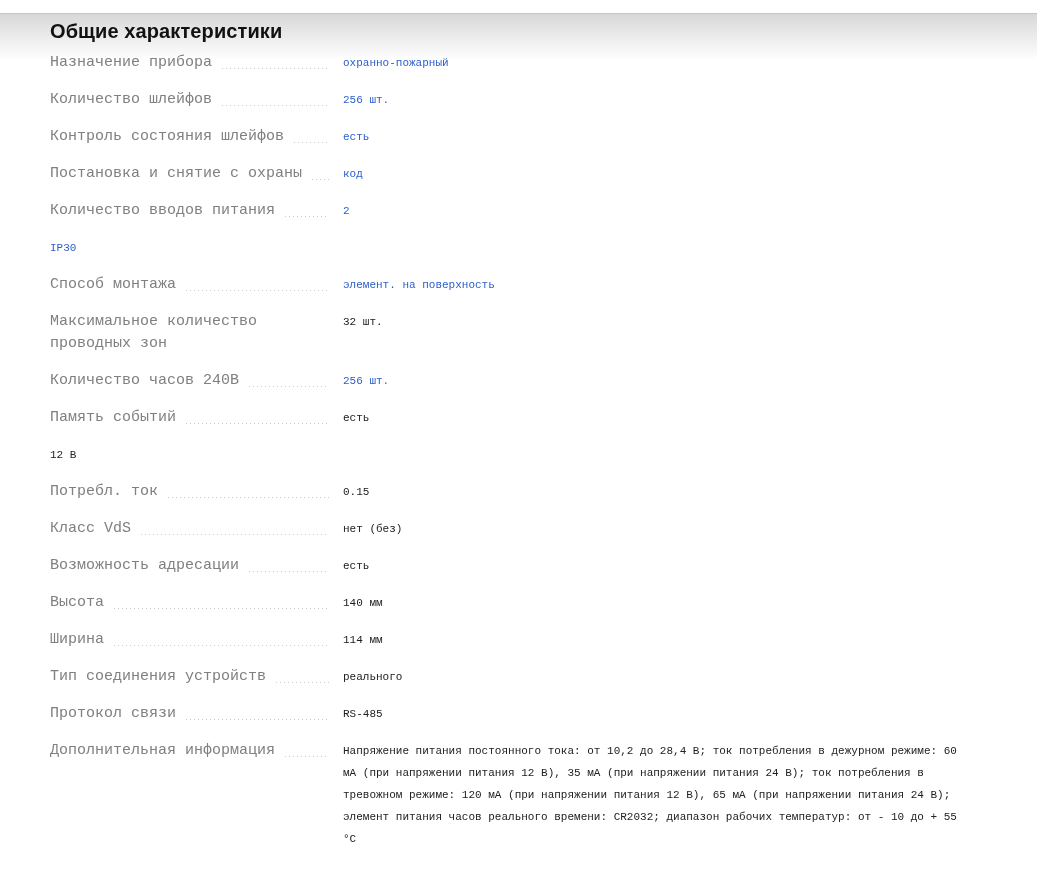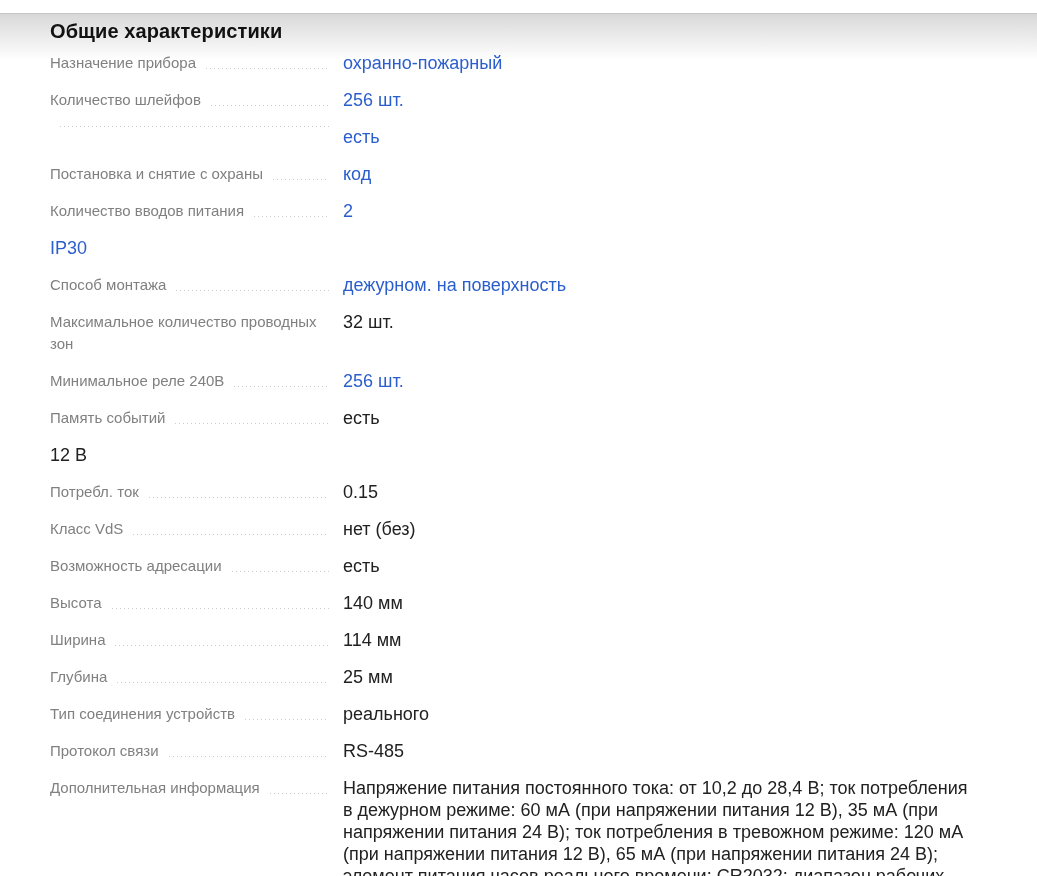--- a/index.html
+++ b/index.html
@@ -28,20 +28,21 @@
     font-size: 20px;
     font-weight: 700;
     line-height: 22px;
     color: var(--title-color, #111111);
     letter-spacing: 0.1px;
   }
   .spec-row {
     display: flex;
     align-items: flex-start;
     margin-bottom: 15px;
+    font-family: Liberation Mono, monospace;
   }
   .label-box {
     flex: 0 0 293px;
     display: flex;
     align-items: flex-end;
     min-width: 0;
   }
   .spec-label {
     color: var(--label-color, #808080);
     font-size: 15px;
@@ -52,21 +53,21 @@
     height: 1px;
     margin: 0 14px 5px 10px;
     background-image: repeating-linear-gradient(to right,
       var(--dot-color, #cccccc) 0px, var(--dot-color, #cccccc) 1px,
       transparent 1px, transparent 4px);
   }
   .dotted-leader.hidden { visibility: hidden; }
   .value-box {
     flex: 1 1 auto;
     max-width: 630px;
-    font-size: 18px;
+    font-size: 11px;
     line-height: 22px;
   }
   .spec-value { color: var(--text-color, #212121); }
   a.spec-value-link {
     color: var(--link-color, #2b5ecd);
     text-decoration: none;
     cursor: pointer;
   }
 </style>
 </head>
@@ -88,20 +89,21 @@
   <div class="spec-row">
     <div class="label-box">
       <span class="spec-label">Количество шлейфов</span>
       <span class="dotted-leader"></span>
     </div>
     <div class="value-box"><a class="spec-value-link" href="#">256 шт.</a></div>
   </div>
 
   <div class="spec-row">
     <div class="label-box">
+      <span class="spec-label">Контроль состояния шлейфов</span>
       <span class="dotted-leader"></span>
     </div>
     <div class="value-box"><a class="spec-value-link" href="#">есть</a></div>
   </div>
 
   <div class="spec-row">
     <div class="label-box">
       <span class="spec-label">Постановка и снятие с охраны</span>
       <span class="dotted-leader"></span>
     </div>
@@ -118,34 +120,34 @@
 
   <div class="spec-row">
     <div class="value-box"><a class="spec-value-link" href="#">IP30</a></div>
   </div>
 
   <div class="spec-row">
     <div class="label-box">
       <span class="spec-label">Способ монтажа</span>
       <span class="dotted-leader"></span>
     </div>
-    <div class="value-box"><a class="spec-value-link" href="#">дежурном. на поверхность</a></div>
+    <div class="value-box"><a class="spec-value-link" href="#">элемент. на поверхность</a></div>
   </div>
 
   <div class="spec-row">
     <div class="label-box">
       <span class="spec-label">Максимальное количество проводных зон</span>
       <span class="dotted-leader hidden"></span>
     </div>
     <div class="value-box"><span class="spec-value">32 шт.</span></div>
   </div>
 
   <div class="spec-row">
     <div class="label-box">
-      <span class="spec-label">Минимальное реле 240В</span>
+      <span class="spec-label">Количество часов 240В</span>
       <span class="dotted-leader"></span>
     </div>
     <div class="value-box"><a class="spec-value-link" href="#">256 шт.</a></div>
   </div>
 
   <div class="spec-row">
     <div class="label-box">
       <span class="spec-label">Память событий</span>
       <span class="dotted-leader"></span>
     </div>
@@ -189,27 +191,20 @@
   </div>
 
   <div class="spec-row">
     <div class="label-box">
       <span class="spec-label">Ширина</span>
       <span class="dotted-leader"></span>
     </div>
     <div class="value-box"><span class="spec-value">114 мм</span></div>
   </div>
 
-  <div class="spec-row">
-    <div class="label-box">
-      <span class="spec-label">Глубина</span>
-      <span class="dotted-leader"></span>
-    </div>
-    <div class="value-box"><span class="spec-value">25 мм</span></div>
-  </div>
 
   <div class="spec-row">
     <div class="label-box">
       <span class="spec-label">Тип соединения устройств</span>
       <span class="dotted-leader"></span>
     </div>
     <div class="value-box"><span class="spec-value">реального</span></div>
   </div>
 
   <div class="spec-row">

